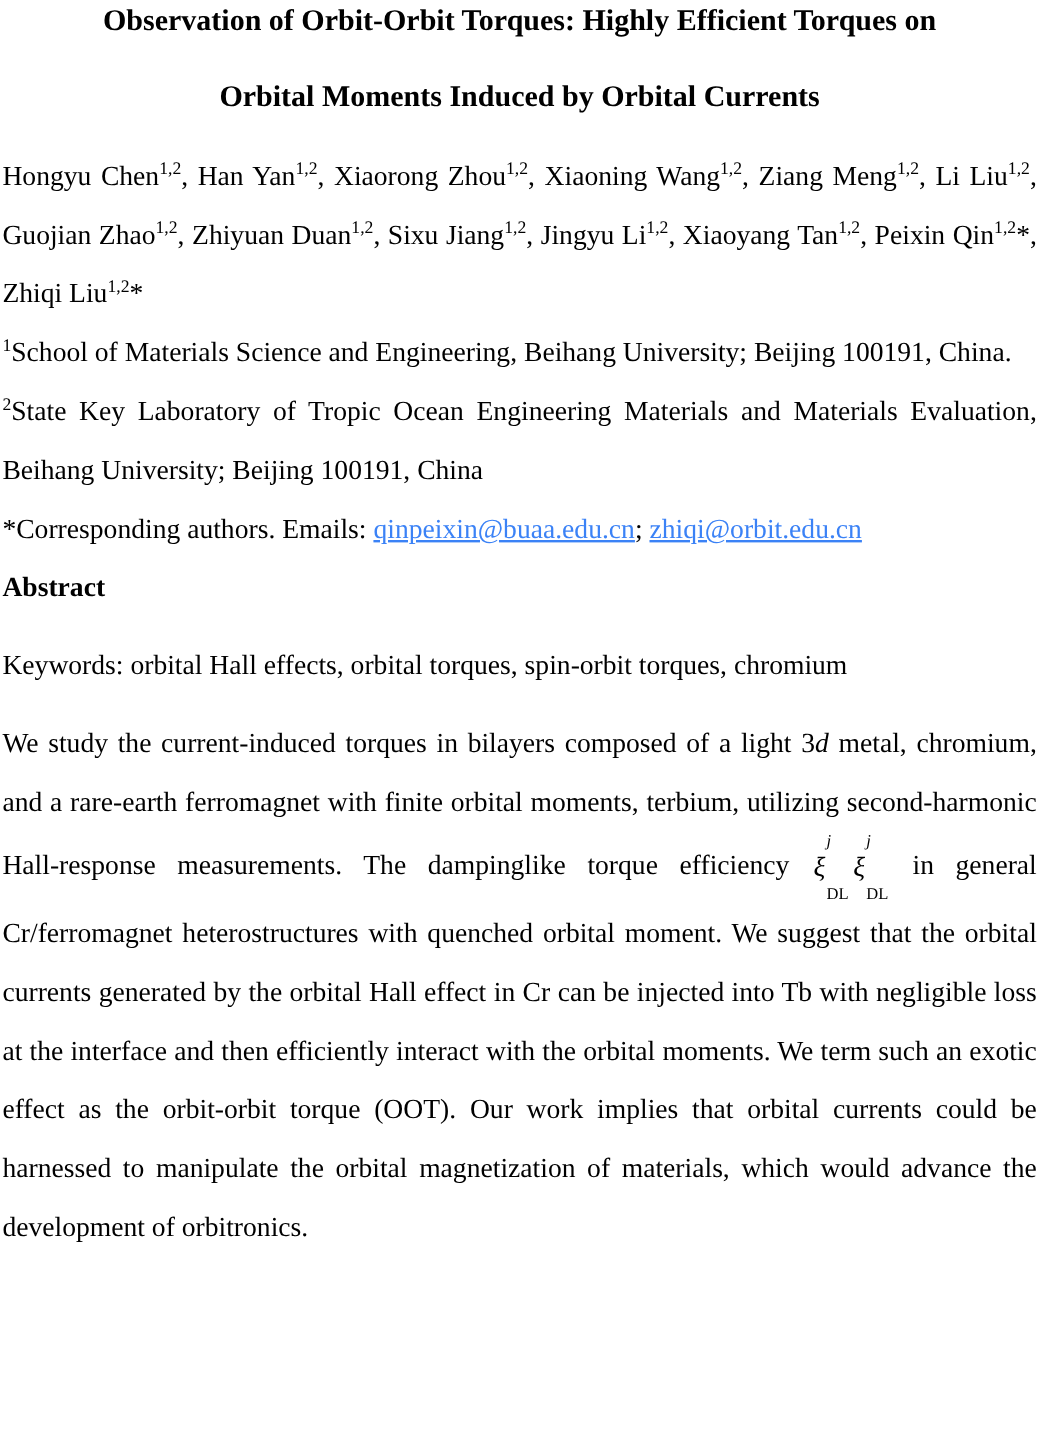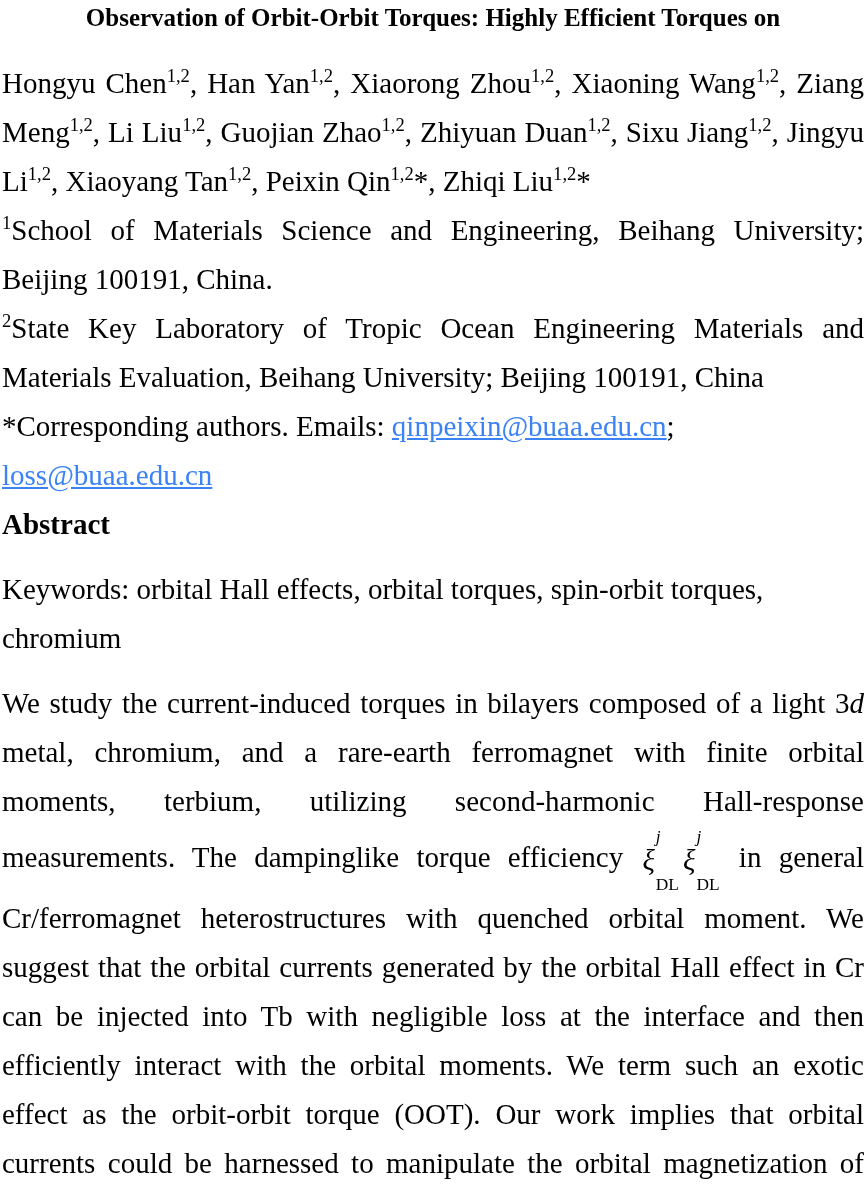--- a/index.html
+++ b/index.html
@@ -22,21 +22,21 @@
   }
   .title {
     font-size: 25px;
     font-weight: 700;
     text-align: center;
     line-height: 63px;
     margin: -14px 0 0 0;
     padding: 0;
   }
   p.body-text {
-    font-size: 29px;
+    font-size: 23px;
     line-height: 49px;
     margin: 0;
     padding: 0;
   }
   p.justify {
     text-align: justify;
   }
   p.authors {
     margin-top: 10px;
   }
@@ -85,29 +85,30 @@
     margin-top: 28px;
   }
 </style>
 </head>
 <body>
 
 <div class="page">
 
   <h1 class="title">
     <div>Observation of Orbit-Orbit Torques: Highly Efficient Torques on</div>
+    <div>Orbital Moments Induced by Orbital Currents</div>
   </h1>
 
   <p class="body-text justify authors"><span>Hongyu Chen</span><sup>1,2</sup><span>, Han Yan</span><sup>1,2</sup><span>, Xiaorong Zhou</span><sup>1,2</sup><span>, Xiaoning Wang</span><sup>1,2</sup><span>, Ziang Meng</span><sup>1,2</sup><span>, Li Liu</span><sup>1,2</sup><span>, Guojian Zhao</span><sup>1,2</sup><span>, Zhiyuan Duan</span><sup>1,2</sup><span>, Sixu Jiang</span><sup>1,2</sup><span>, Jingyu Li</span><sup>1,2</sup><span>, Xiaoyang Tan</span><sup>1,2</sup><span>, Peixin Qin</span><sup>1,2</sup><span>*, Zhiqi Liu</span><sup>1,2</sup><span>*</span></p>
 
   <p class="body-text justify"><sup>1</sup><span>School of Materials Science and Engineering, Beihang University; Beijing 100191, China.</span></p>
 
   <p class="body-text justify"><sup>2</sup><span>State Key Laboratory of Tropic Ocean Engineering Materials and Materials Evaluation, Beihang University; Beijing 100191, China</span></p>
 
-  <p class="body-text"><span>*Corresponding authors. Emails: </span><a class="email-link" href="#">qinpeixin@buaa.edu.cn</a><span>; </span><a class="email-link" href="#">loss@buaa.edu.cn</a></p>
+  <p class="body-text"><span>*Corresponding authors. Emails: </span><a class="email-link" href="#">qinpeixin@buaa.edu.cn</a><span>; </span><a class="email-link" href="#">zhiqi@orbit.edu.cn</a></p>
 
   <p class="body-text abstract-heading">Abstract</p>
 
   <p class="body-text keywords">Keywords: orbital Hall effects, orbital torques, spin-orbit torques, chromium</p>
 
   <p class="body-text justify abstract-body"><span>We study the current-induced torques in bilayers composed of a light 3</span><span style="font-style: italic;">d</span><span> metal, chromium, and a rare-earth ferromagnet with finite orbital moments, terbium, utilizing second-harmonic Hall-response measurements. The dampinglike torque efficiency </span><span class="mx">
         <span class="base">ξ</span>
         <span class="sc">
           <span class="msup">j</span>
           <span class="msub">DL</span>

